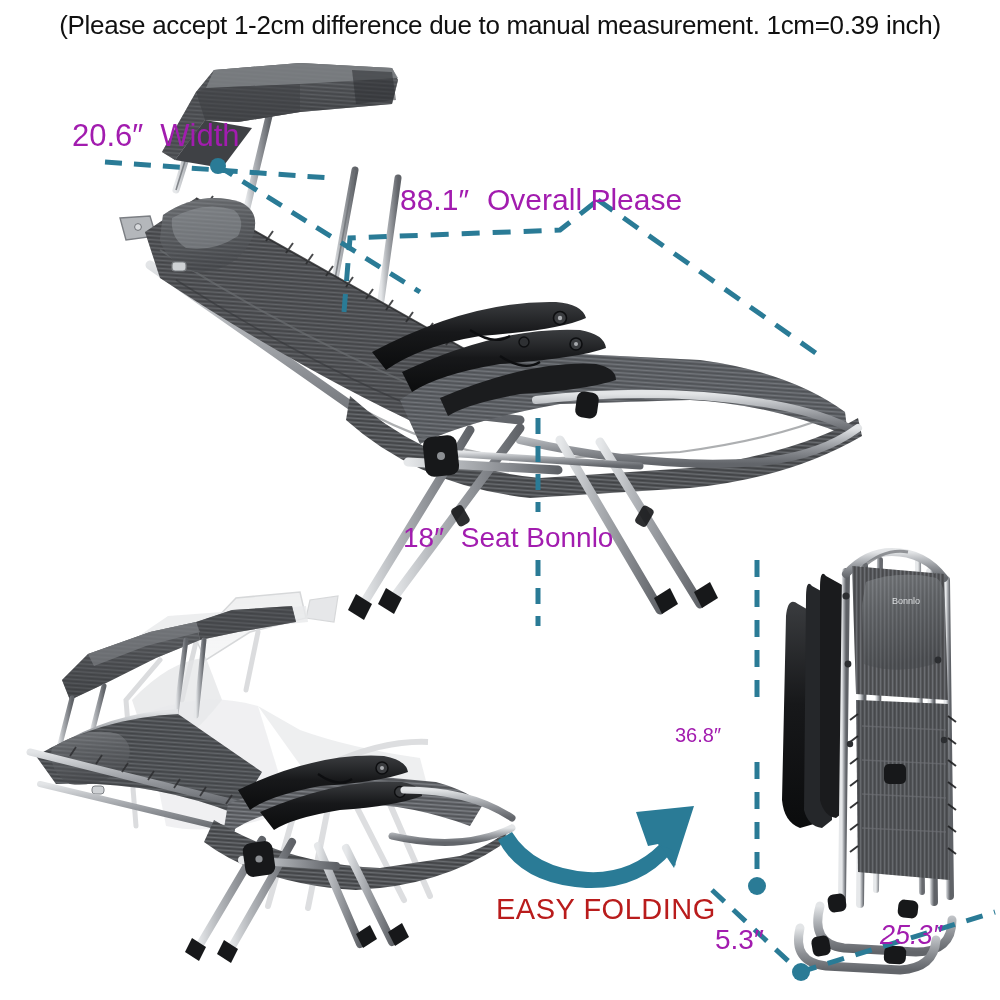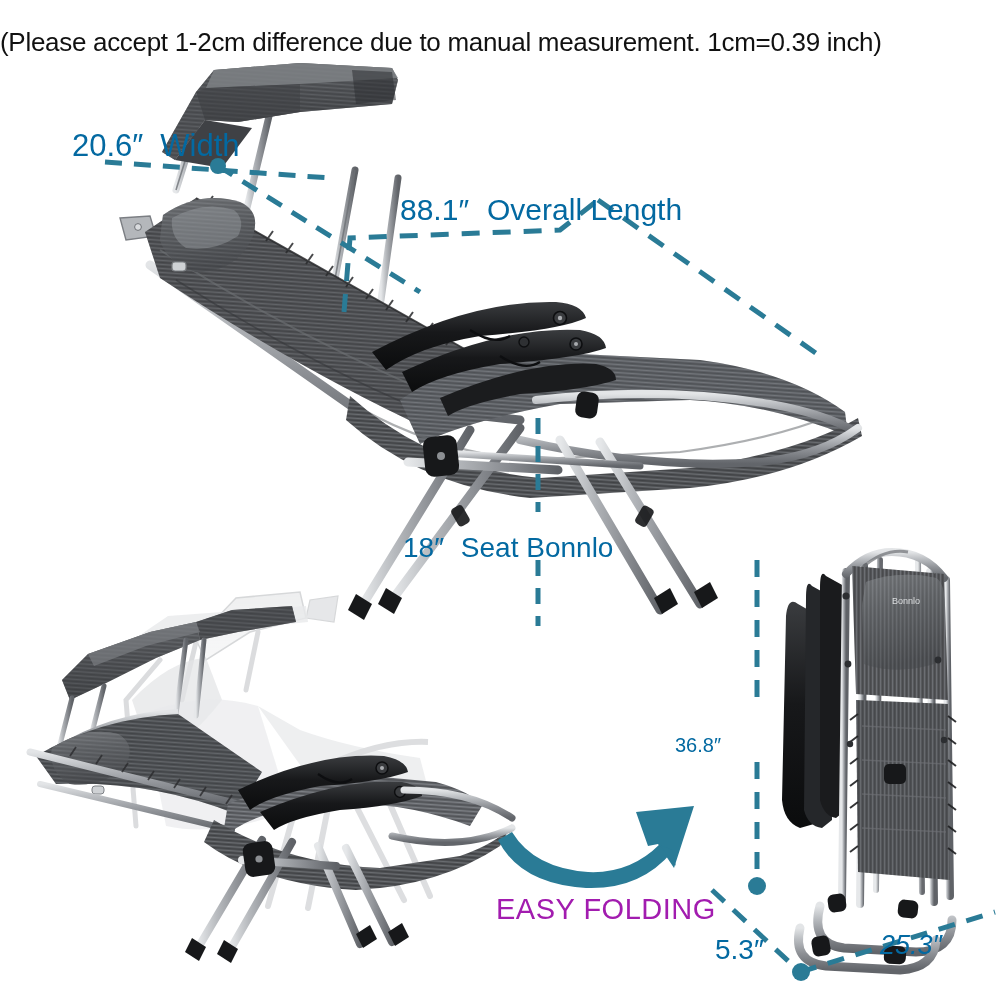--- a/index.html
+++ b/index.html
@@ -8,54 +8,53 @@
     background:#ffffff;
     font-family:"Liberation Sans", sans-serif;
     overflow:hidden;
     position:relative;
   }
   #stage{position:absolute;left:0;top:0;width:1000px;height:1000px;}
 
   
   .header-note{
     position:absolute;
-    left:0;top:27px;width:868px;
+    left:0;top:10px;width:1000px;
     text-align:center;
     font-size:26px;
     color:#111111;
     letter-spacing:-0.3px;
     white-space:nowrap;
     font-family:"Liberation Sans", sans-serif;
   }
 
   
   .dim{
     position:absolute;
-    color:#0369a1;
+    color:#a21caf;
     font-family:"Liberation Sans", sans-serif;
     white-space:nowrap;
     font-weight:400;
-    margin-top:10px;
   }
   .dim .val{margin-right:.28em;}
   .dim-width{left:72px;top:118px;font-size:31px;}
   .dim-width .val{margin-right:.55em;}
   .dim-length{left:400px;top:183px;font-size:30px;}
   .dim-length .val{margin-right:.60em;}
   .dim-seat{left:403px;top:522px;font-size:28px;}
   .dim-seat .val{margin-right:.60em;}
   .dim-h368{left:675px;top:724px;font-size:20px;}
   .dim-w53{left:715px;top:924px;font-size:28px;}
   .dim-d253{left:880px;top:920px;font-size:27px;font-style:italic;}
 
   .easy-folding{
     position:absolute;
     left:496px;top:893px;
     font-size:29px;
-    color:#a21caf;
+    color:#b91c1c;
     letter-spacing:.5px;
     white-space:nowrap;
     font-family:"Liberation Sans", sans-serif;
   }
 
   
   .layer{position:absolute;left:0;top:0;width:1000px;height:1000px;}
   .layer.art{z-index:2;}
   .layer.lines{z-index:3;}
   .dim, .easy-folding{z-index:4;}
@@ -418,21 +417,21 @@
     </g>
   </svg>
 
   <div class="header-note">(Please accept 1-2cm difference due to manual measurement.   1cm=0.39 inch)</div>
 
   <div class="dim dim-width">
     <span class="val">20.6″</span><span class="lab">Width</span>
   </div>
 
   <div class="dim dim-length">
-    <span class="val">88.1″</span><span class="lab">Overall Length</span>
+    <span class="val">88.1″</span><span class="lab">Overall Please</span>
   </div>
 
   <div class="dim dim-seat">
     <span class="val">18″</span><span class="lab">Seat Bonnlo</span>
   </div>
 
   <div class="dim dim-h368">36.8″</div>
   <div class="dim dim-w53">5.3″</div>
   <div class="dim dim-d253">25.3″</div>
 

